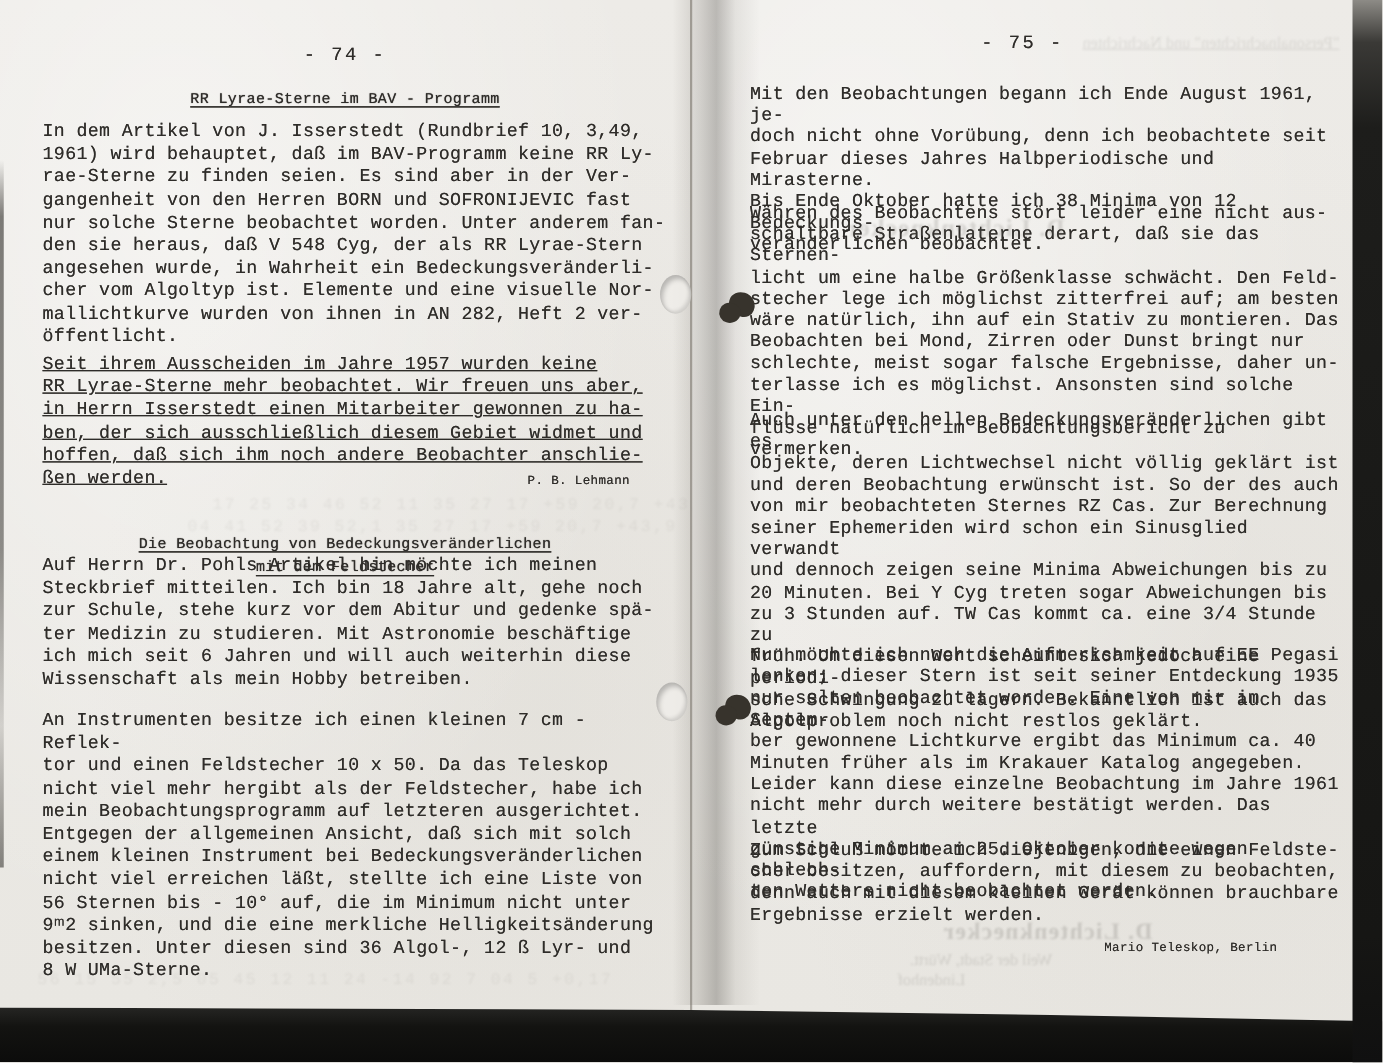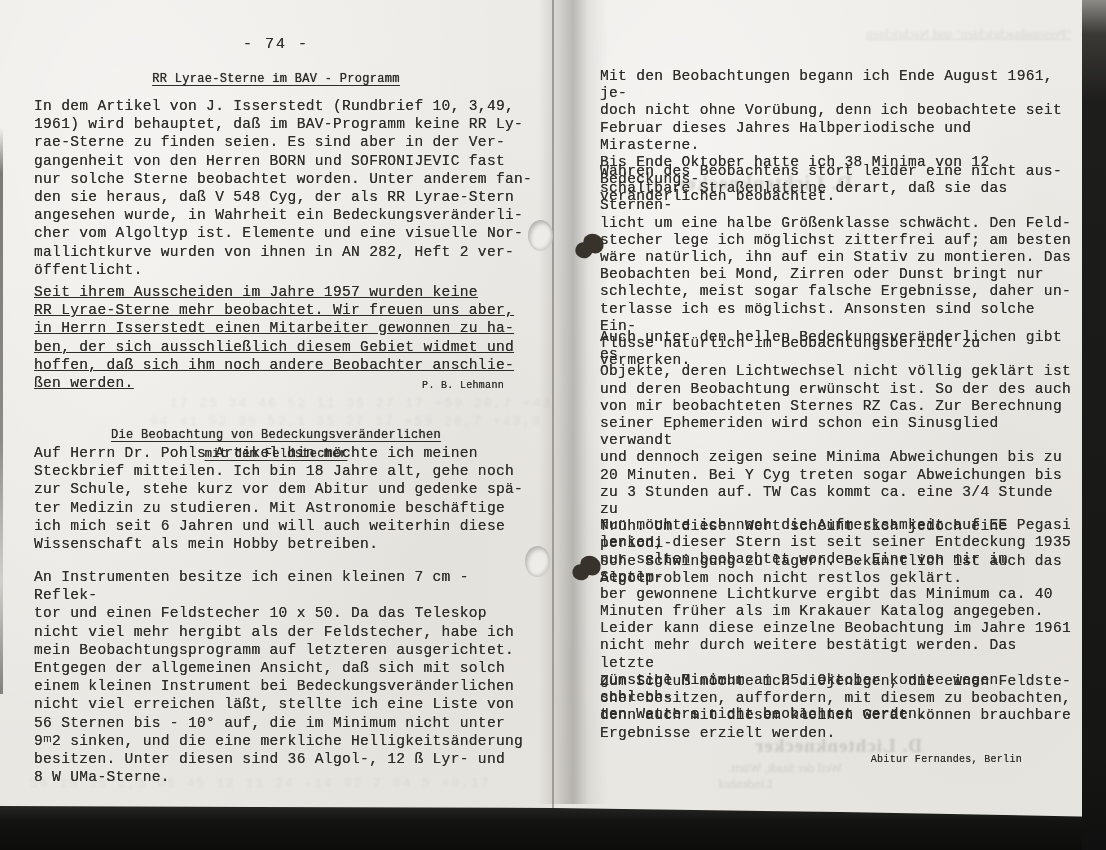--- a/index.html
+++ b/index.html
@@ -125,20 +125,21 @@
 9ᵐ2 sinken, und die eine merkliche Helligkeitsänderung
 besitzen. Unter diesen sind 36 Algol-, 12 ß Lyr- und
 8 W UMa-Sterne.</div>
 
     <div class="ghost-row" style="top:396px;left:170px;">17 25 34  46 52 11 35 27 17  +59 20,7 +43,19 -0,33</div>
     <div class="ghost-row" style="top:414px;left:150px;">04 41 52  39 52,1 35 27 17  +59 20,7 +43,9 -0,23</div>
     <div class="ghost-row" style="top:776px;left:30px;">56 15 55  2,5 05 45 12 11 24  -14 92 7 04 5  +0,17</div>
   </div>
 
   <div class="page page-right">
+    <div class="pageno" style="top:26px;">- 75 -</div>
 
     <div class="para" style="top:68px;">Mit den Beobachtungen begann ich Ende August 1961, je-
 doch nicht ohne Vorübung, denn ich beobachtete seit
 Februar dieses Jahres Halbperiodische und Mirasterne.
 Bis Ende Oktober hatte ich 38 Minima von 12 Bedeckungs-
 veränderlichen beobachtet.</div>
 
     <div class="para" style="top:163px;">Währen des Beobachtens stört leider eine nicht aus-
 schaltbare Straßenlaterne derart, daß sie das Sternen-
 licht um eine halbe Größenklasse schwächt. Den Feld-
@@ -169,21 +170,21 @@
 Leider kann diese einzelne Beobachtung im Jahre 1961
 nicht mehr durch weitere bestätigt werden. Das letzte
 günstige Minimum am 25. Oktober konnte wegen schlech-
 ten Wetters nicht beobachtet werden.</div>
 
     <div class="para" style="top:673px;">Zum Schluß möchte ich diejenigen, die einen Feldste-
 cher besitzen, auffordern, mit diesem zu beobachten,
 denn auch mit diesem kleinen Gerät können brauchbare
 Ergebnisse erzielt werden.</div>
 
-    <div class="sig" style="top:754px;right:60px;">Abitur Fernandes, Berlin</div>
+    <div class="sig" style="top:754px;right:60px;">Mario Teleskop, Berlin</div>
 
     <div class="ghost mirror" style="top:26px;right:10px;font-size:13px;opacity:.16;text-decoration:underline;">"Personalnachrichten" und Nachrichten</div>
     <div class="ghost mirror" style="top:172px;right:230px;font-size:20px;font-weight:bold;opacity:.22;letter-spacing:1px;">D. Lichtenknecker</div>
     <div class="ghost mirror" style="top:735px;right:160px;font-size:19px;font-weight:bold;opacity:.24;letter-spacing:1px;">D. Lichtenknecker</div>
     <div class="ghost mirror" style="top:760px;right:240px;font-size:13px;opacity:.20;">Weil der Stadt, Württ.</div>
     <div class="ghost mirror" style="top:776px;right:310px;font-size:13px;opacity:.20;">Lindenhof</div>
   </div>
 
   <div class="spine"></div>
 

